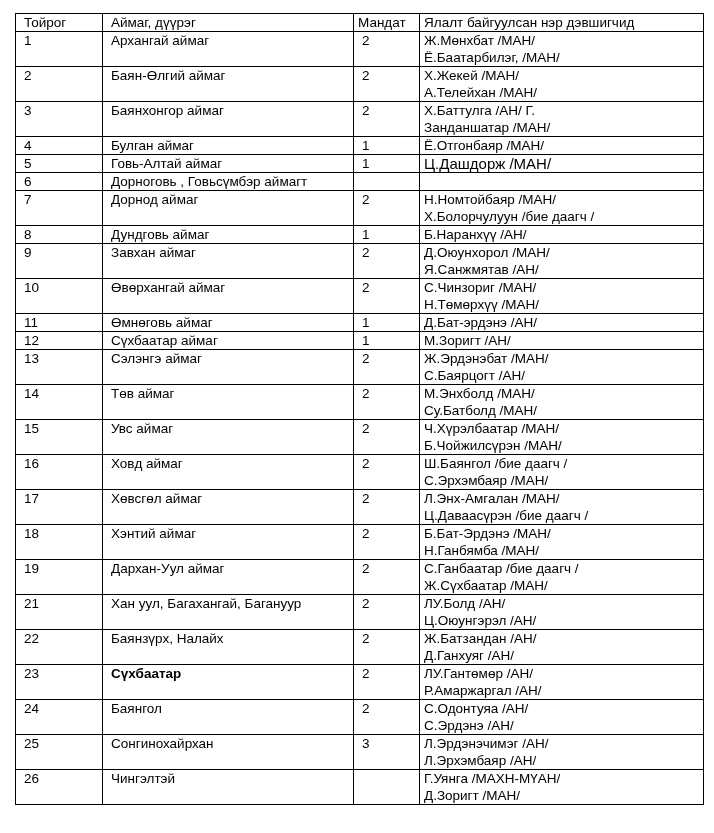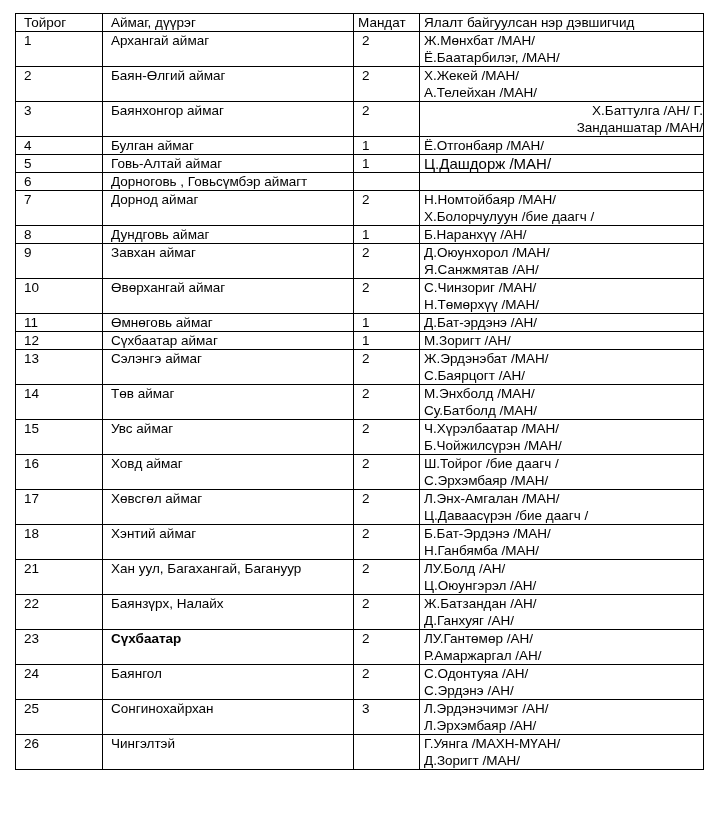--- a/index.html
+++ b/index.html
@@ -61,21 +61,21 @@
         <td style="padding-left: 8px;">2</td>
         <td style="padding-left: 4px;">
           <span class="cand">Х.Жекей  /МАН/</span>
           <span class="cand">А.Телейхан /МАН/</span>
         </td>
       </tr>
       <tr class="double">
         <td style="padding-left: 8px;">3</td>
         <td style="padding-left: 8px;">Баянхонгор аймаг</td>
         <td style="padding-left: 8px;">2</td>
-        <td style="padding-left: 4px; text-align: right;">
+        <td style="padding-left: 4px;">
           <span class="cand">Х.Баттулга /АН/  Г.</span>
           <span class="cand">Занданшатар /МАН/</span>
         </td>
       </tr>
       <tr class="single">
         <td style="padding-left: 8px;">4</td>
         <td style="padding-left: 8px;">Булган аймаг</td>
         <td style="padding-left: 8px;">1</td>
         <td style="padding-left: 4px;">
           <span class="cand">Ё.Отгонбаяр /МАН/</span>
@@ -171,40 +171,49 @@
         <td style="padding-left: 4px;">
           <span class="cand">Ч.Хүрэлбаатар /МАН/</span>
           <span class="cand"> Б.Чойжилсүрэн /МАН/</span>
         </td>
       </tr>
       <tr class="double">
         <td style="padding-left: 8px;">16</td>
         <td style="padding-left: 8px;">Ховд аймаг</td>
         <td style="padding-left: 8px;">2</td>
         <td style="padding-left: 4px;">
-          <span class="cand">Ш.Тойрог /бие даагч /</span>
+          <span class="cand">Ш.Баянгол /бие даагч /</span>
           <span class="cand">С.Эрхэмбаяр /МАН/</span>
         </td>
       </tr>
       <tr class="double">
         <td style="padding-left: 8px;">17</td>
         <td style="padding-left: 8px;">Хөвсгөл аймаг</td>
         <td style="padding-left: 8px;">2</td>
         <td style="padding-left: 4px;">
           <span class="cand">Л.Энх-Амгалан /МАН/</span>
           <span class="cand">Ц.Даваасүрэн /бие даагч /</span>
         </td>
       </tr>
       <tr class="double">
         <td style="padding-left: 8px;">18</td>
         <td style="padding-left: 8px;">Хэнтий аймаг</td>
         <td style="padding-left: 8px;">2</td>
         <td style="padding-left: 4px;">
           <span class="cand">Б.Бат-Эрдэнэ /МАН/</span>
           <span class="cand">Н.Ганбямба /МАН/</span>
+        </td>
+      </tr>
+      <tr class="double">
+        <td style="padding-left: 8px;">19</td>
+        <td style="padding-left: 8px;">Дархан-Уул аймаг</td>
+        <td style="padding-left: 8px;">2</td>
+        <td style="padding-left: 4px;">
+          <span class="cand">С.Ганбаатар /бие даагч /</span>
+          <span class="cand">Ж.Сүхбаатар /МАН/</span>
         </td>
       </tr>
       <tr class="double">
         <td style="padding-left: 8px; margin-top: 22px;">21</td>
         <td style="padding-left: 8px;">Хан уул,  Багахангай, Багануур</td>
         <td style="padding-left: 8px;">2</td>
         <td style="padding-left: 4px;">
           <span class="cand">ЛУ.Болд /АН/</span>
           <span class="cand">Ц.Оюунгэрэл /АН/</span>
         </td>

